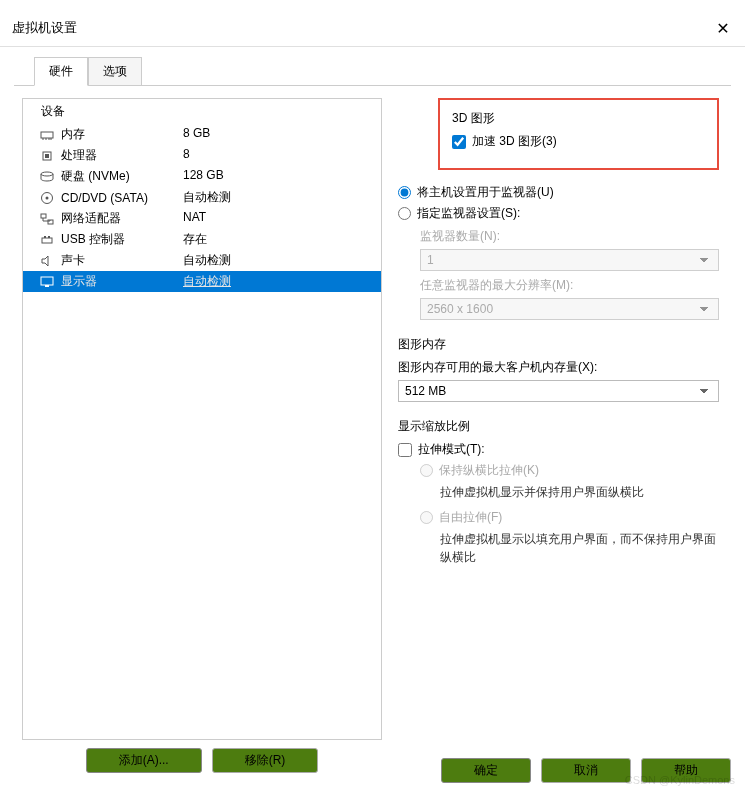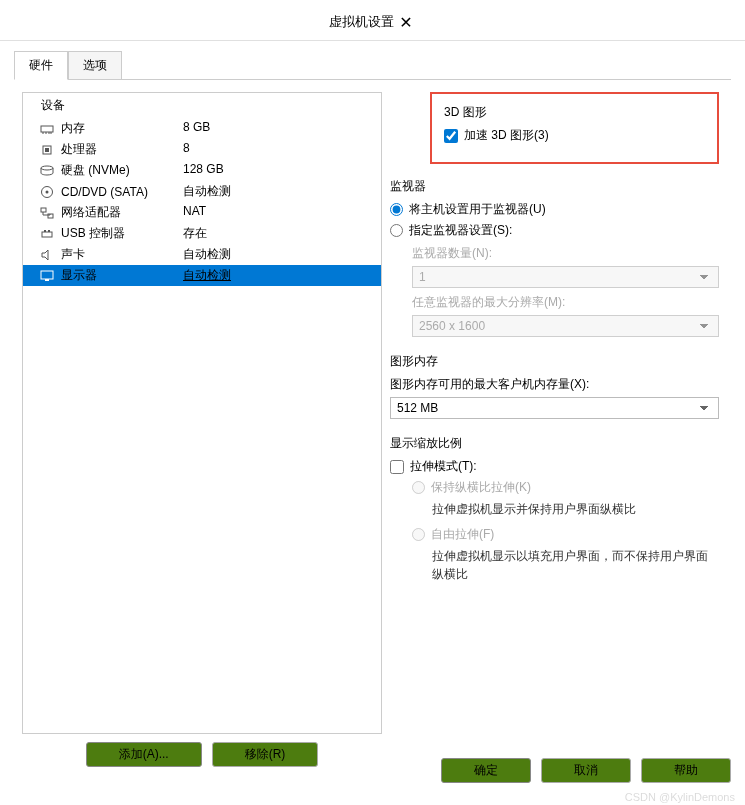--- a/index.html
+++ b/index.html
@@ -7,39 +7,40 @@
       font-family: "Microsoft YaHei", "Segoe UI", sans-serif;
       font-size: 12px;
       background: #fff;
       color: #000;
       width: 745px;
       height: 805px;
       overflow: hidden;
     }
     .titlebar {
       display: flex;
-      justify-content: center;
+      justify-content: space-between;
       align-items: center;
-      padding: 10px 10px 6px 12px;
+      padding: 16px 10px 6px 12px;
       border-bottom: 1px solid #e0e0e0;
     }
     .title { font-size: 13px; }
     .close-btn { 
       font-size: 16px; 
       width: 24px; 
       height: 24px; 
       display: flex; 
       align-items: center; 
       justify-content: center; 
       cursor: pointer;
     }
     .tabs {
       padding: 10px 14px 0 14px;
       display: flex;
       gap: 0;
+      margin-left: 20px;
     }
     .tab {
       padding: 5px 14px;
       border: 1px solid #ccc;
       border-bottom: none;
       background: #fff;
       position: relative;
       cursor: pointer;
     }
     .tab.active {
@@ -48,21 +49,21 @@
       margin-bottom: -1px;
     }
     .tab:not(.active) {
       background: #f5f5f5;
     }
     .content {
       margin: 0 14px;
       border-top: 1px solid #ccc;
       padding: 12px 8px;
       display: flex;
-      gap: 8px;
+      gap: 16px;
       height: 700px;
     }
     .left-panel { width: 360px; display: flex; flex-direction: column; }
     .device-list {
       border: 1px solid #ccc;
       flex: 1;
       overflow: auto;
       background: #fff;
     }
     .list-header {
@@ -72,21 +73,21 @@
     }
     .list-header .col1 { width: 150px; }
     .list-header .col2 { flex: 1; }
     .device-row {
       display: flex;
       padding: 2px 8px 2px 16px;
       cursor: pointer;
     }
     .device-row.selected {
       background: #0078d4;
-      color: #000000;
+      color: #e5e5e5;
     }
     .device-row .icon {
       width: 16px;
       height: 14px;
       margin-right: 6px;
       display: inline-flex;
       align-items: center;
       justify-content: center;
     }
     .device-row .col1 { width: 144px; display: flex; align-items: center; }
@@ -153,21 +154,21 @@
     .footer {
       position: absolute;
       bottom: 22px;
       right: 14px;
       display: flex;
       gap: 10px;
     }
     .footer .btn { min-width: 86px; border-radius: 3px; }
     .watermark {
       position: absolute;
-      bottom: 2px;
+      bottom: 19px;
       right: 10px;
       font-size: 11px;
       color: rgba(0,0,0,0.15);
     }
     svg { display: block; }
   </style>
 </head>
 <body>
 
 <div class="titlebar">
@@ -306,21 +307,20 @@
 
     <div class="highlight-box">
       <div class="group-title">3D 图形</div>
       <label class="checkbox-row">
         <input type="checkbox" checked="" style="">
         <span>加速 3D 图形(3)</span>
       </label>
     </div>
 
     <div class="group-box">
-      <div class="group-title">监视器</div>
       <label class="radio-row">
         <input type="radio" name="mon" checked="" style="">
         <span>将主机设置用于监视器(U)</span>
       </label>
       <label class="radio-row">
         <input type="radio" name="mon" style="">
         <span>指定监视器设置(S):</span>
       </label>
       <div class="sub-indent">
         <span class="field-label disabled-text">监视器数量(N):</span>

